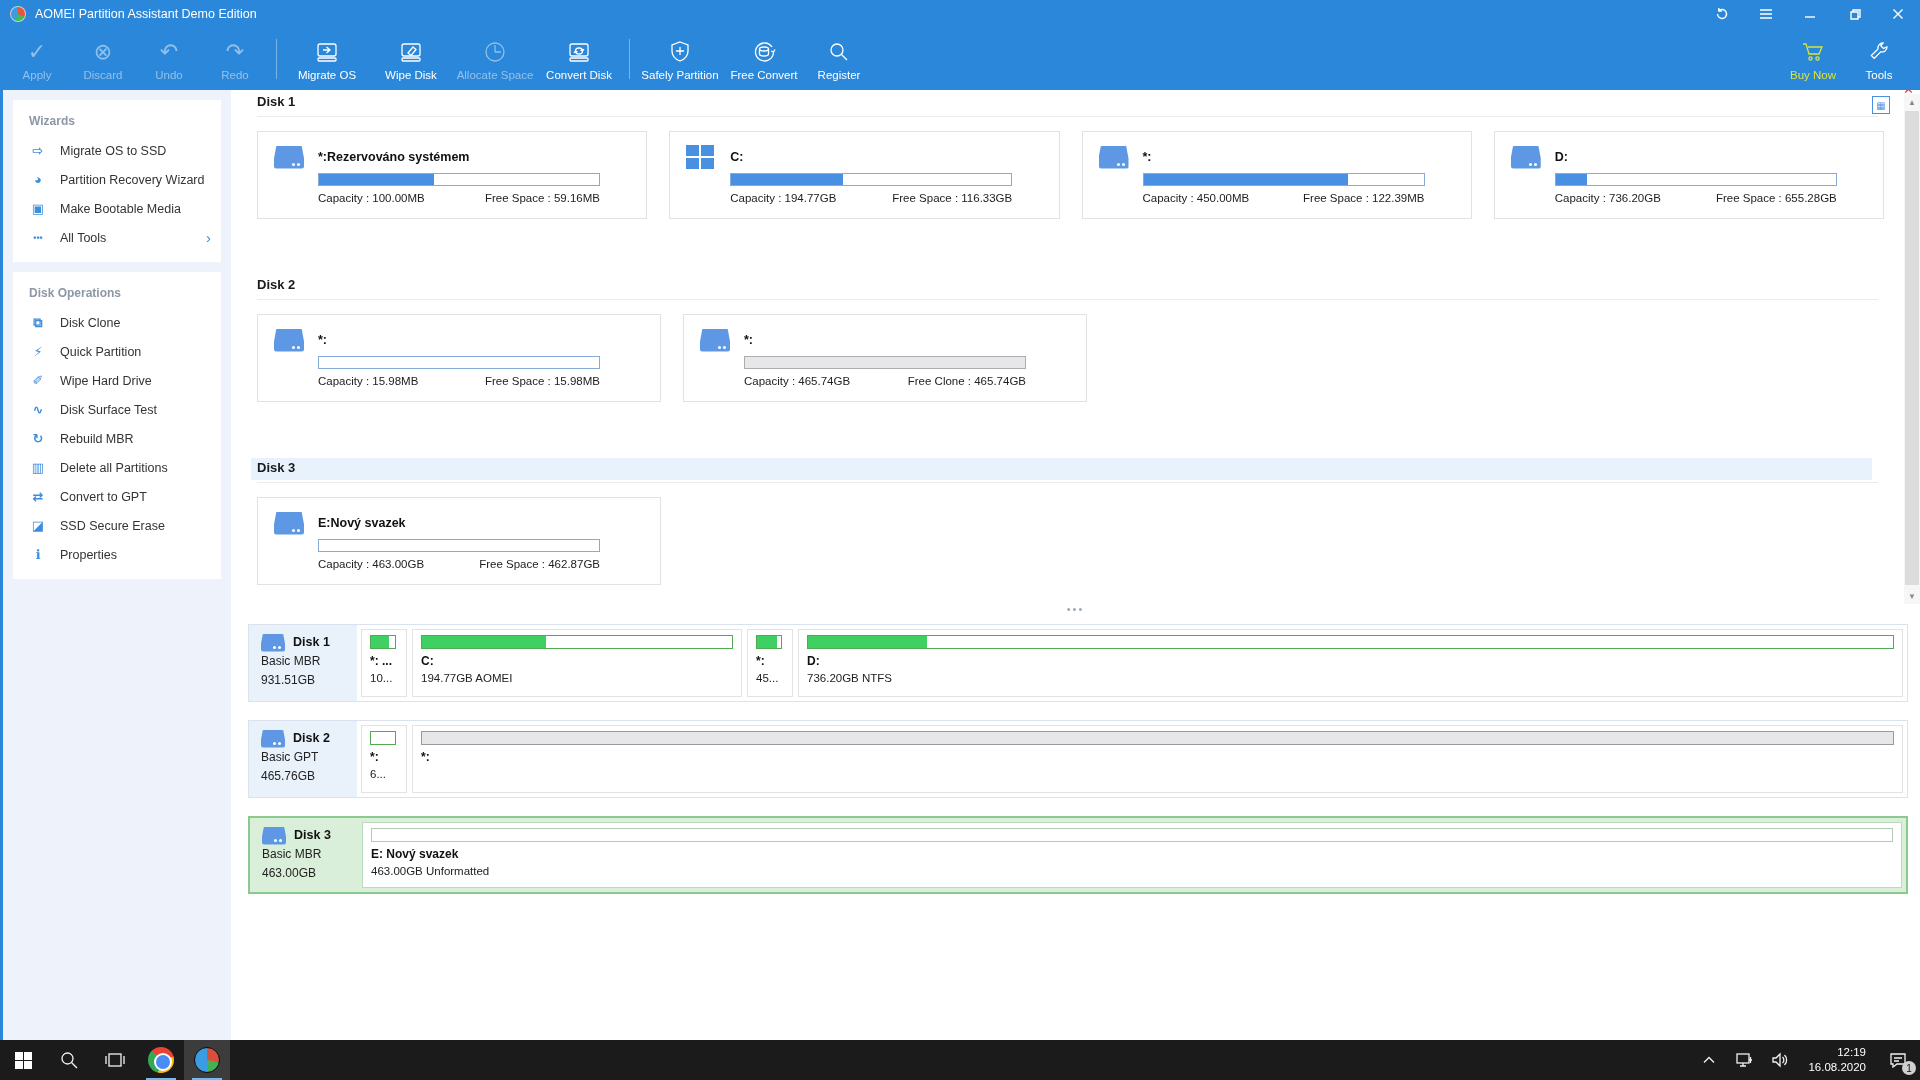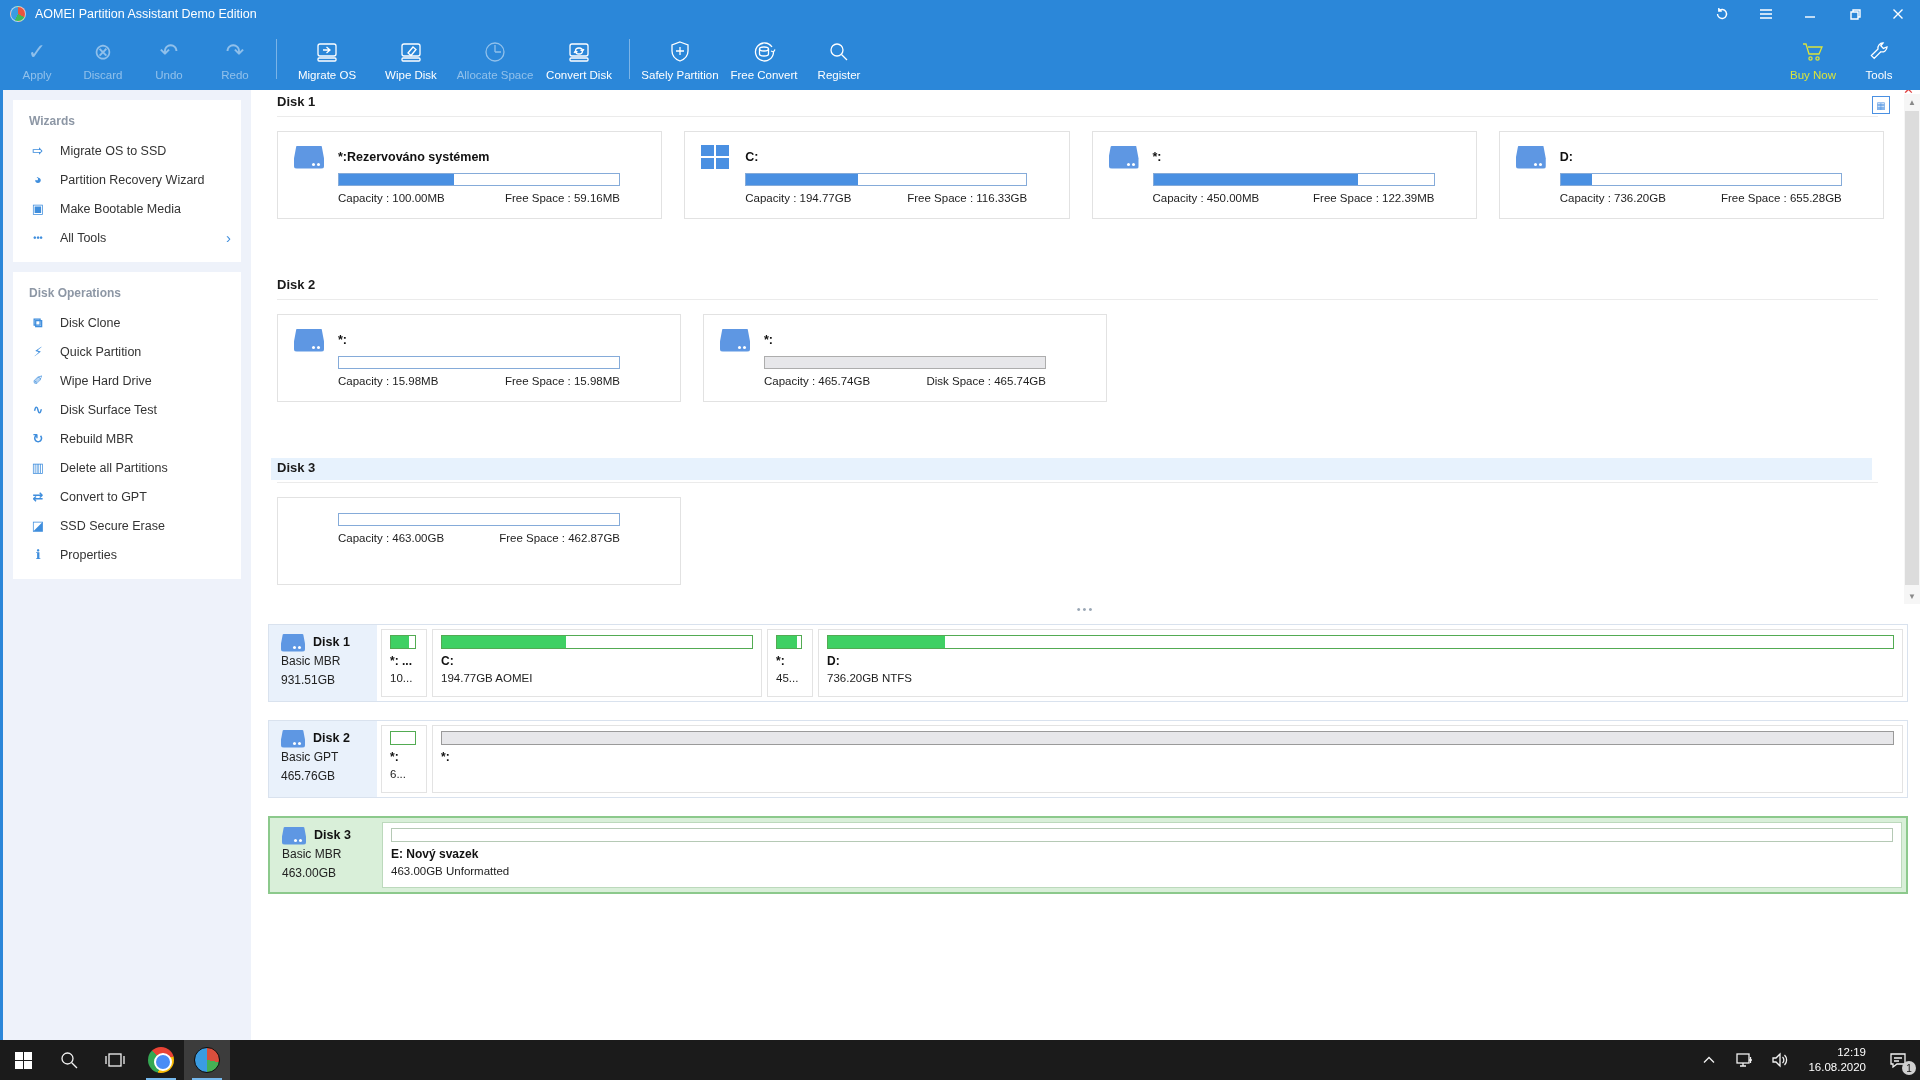--- a/index.html
+++ b/index.html
@@ -33,21 +33,21 @@
   .tb-sep { width:1px; background:rgba(255,255,255,.38); margin:11px 8px; }
   .tb-right { position:absolute; right:8px; top:0; height:62px; display:flex; }
   .tb-btn.yellow { color:#dbe43b; }
   .tb-btn.yellow svg { stroke:#dbe43b; }
 
   
   .app-body { position:absolute; top:90px; bottom:40px; left:0; right:0; display:flex;
     border-left:3px solid #2b87d9; }
 
   
-  .sidebar { width:248px; background:#eef2fa; flex:none; overflow:hidden; }
+  .sidebar { width:228px; background:#eef2fa; flex:none; overflow:hidden; }
   .side-group { background:#fff; margin:10px 10px 0 10px; padding:6px 0 10px 0; }
   .side-header { font-size:12px; font-weight:bold; color:#8d97a5; padding:8px 0 8px 16px; }
   .side-item { height:29px; display:flex; align-items:center; gap:13px;
     padding-left:16px; font-size:12.5px; color:#333; cursor:pointer; position:relative; }
   .side-icon { width:18px; text-align:center; color:#3f8edd; font-size:13px; font-weight:bold; }
   .side-chevron { position:absolute; right:10px; color:#3f8edd; font-size:15px; }
 
   
   .main { flex:1; background:#fff; position:relative; overflow:hidden; }
 
@@ -447,31 +447,35 @@
           <div class="pcard">
             <div class="pcard-head">
               <span class="drive-icon"></span>
               <span class="pname">*:</span>
             </div>
             <div class="pbar unalloc">
                 <span class="pfill" style="width: 100%;"></span>
               </div>
             <div class="pstats">
               <span>Capacity : 465.74GB</span>
-              <span>Disk Space : 465.74GB</span>
+              <span>Free Clone : 465.74GB</span>
             </div>
           </div>
         </div>
       </div>
 
       <div class="disk-section" style="margin-top:56px;">
         <div class="dm-header selected">Disk 3</div>
         <div class="dm-sep"></div>
         <div class="cards">
           <div class="pcard">
+            <div class="pcard-head">
+              <span class="drive-icon"></span>
+              <span class="pname">E:Nový svazek</span>
+            </div>
             <div class="pbar">
                 <span class="pfill" style="width: 0%;"></span>
               </div>
             <div class="pstats">
               <span>Capacity : 463.00GB</span>
               <span>Free Space : 462.87GB</span>
             </div>
           </div>
         </div>
       </div>

